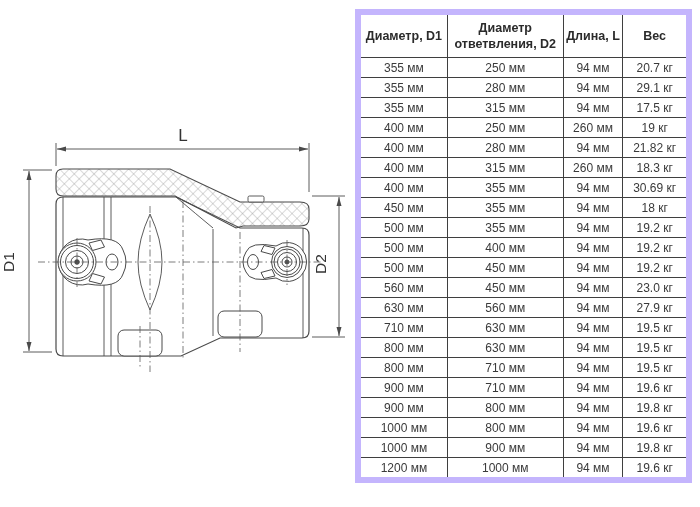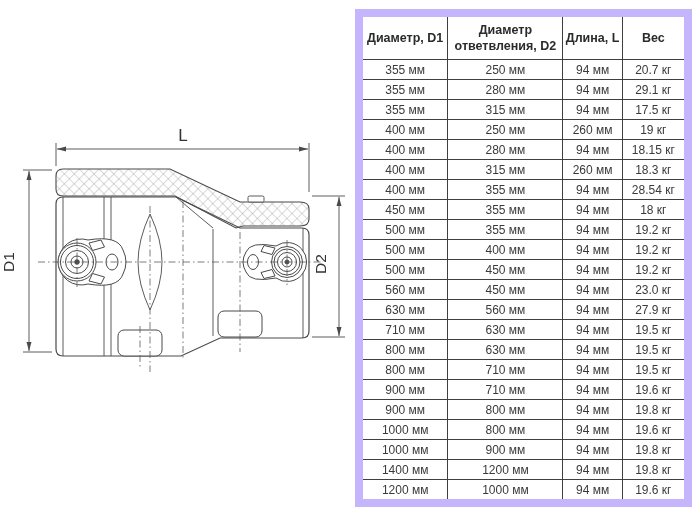--- a/index.html
+++ b/index.html
@@ -4,21 +4,21 @@
 <style>
   html,body { margin:0; padding:0; background:#fff; }
   .canvas {
     position:relative; width:700px; height:507px; background:#ffffff;
     font-family:"Liberation Sans", sans-serif; overflow:hidden;
   }
   .drawing { position:absolute; left:0; top:0; }
   .table-wrap { position:absolute; left:355px; top:9px; width:337px; }
   table.spec {
     border-collapse:collapse; width:337px; table-layout:fixed;
-    border:8px solid #c4b5fd;
+    border:6px solid #c4b5fd;
   }
   table.spec th, table.spec td {
     border:1px solid #3f3f3f; text-align:center; vertical-align:middle;
     overflow:hidden; white-space:normal;
   }
   table.spec th {
     font-size:12.5px; font-weight:bold; color:#2b2b2b;
     padding:4px 2px; line-height:1.3; height:34px;
   }
   table.spec td {
@@ -154,33 +154,33 @@
           <tr>
             <td>400 мм</td>
             <td>250 мм</td>
             <td>260 мм</td>
             <td>19 кг</td>
           </tr>
           <tr>
             <td>400 мм</td>
             <td>280 мм</td>
             <td>94 мм</td>
-            <td>18.15 кг</td>
+            <td>21.82 кг</td>
           </tr>
           <tr>
             <td>400 мм</td>
             <td>315 мм</td>
             <td>260 мм</td>
             <td>18.3 кг</td>
           </tr>
           <tr>
             <td>400 мм</td>
             <td>355 мм</td>
             <td>94 мм</td>
-            <td>28.54 кг</td>
+            <td>30.69 кг</td>
           </tr>
           <tr>
             <td>450 мм</td>
             <td>355 мм</td>
             <td>94 мм</td>
             <td>18 кг</td>
           </tr>
           <tr>
             <td>500 мм</td>
             <td>355 мм</td>
@@ -243,26 +243,20 @@
           </tr>
           <tr>
             <td>1000 мм</td>
             <td>800 мм</td>
             <td>94 мм</td>
             <td>19.6 кг</td>
           </tr>
           <tr>
             <td>1000 мм</td>
             <td>900 мм</td>
-            <td>94 мм</td>
-            <td>19.8 кг</td>
-          </tr>
-          <tr>
-            <td>1400 мм</td>
-            <td>1200 мм</td>
             <td>94 мм</td>
             <td>19.8 кг</td>
           </tr>
           <tr>
             <td>1200 мм</td>
             <td>1000 мм</td>
             <td>94 мм</td>
             <td>19.6 кг</td>
           </tr>
         </tbody>

